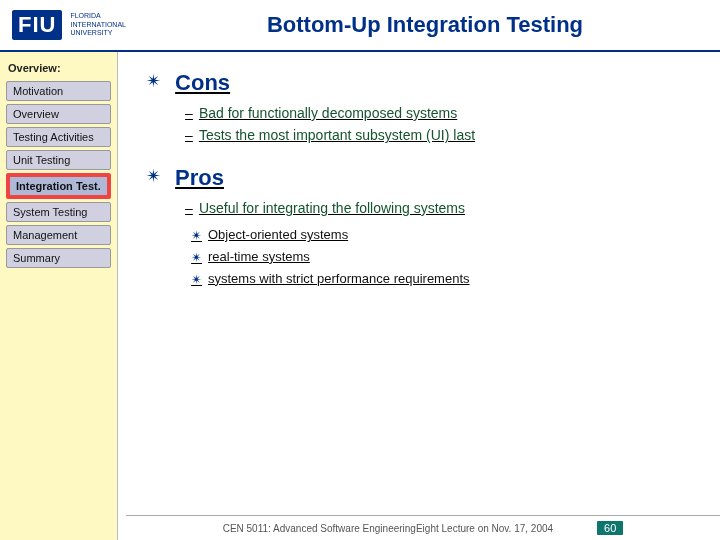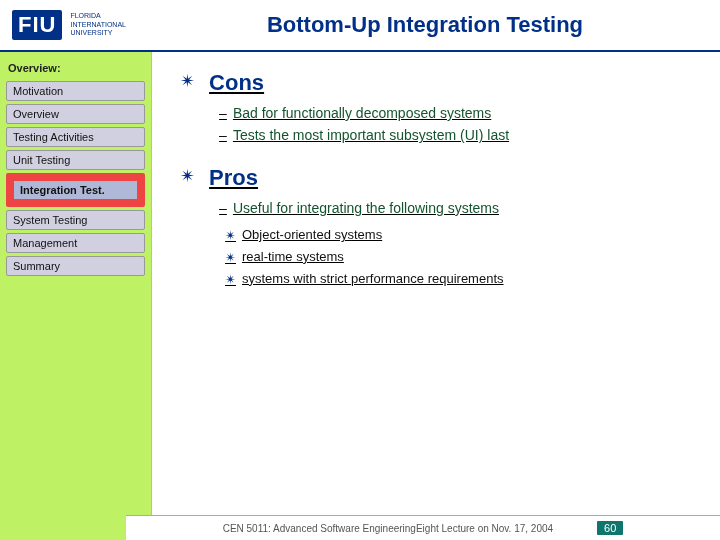--- a/index.html
+++ b/index.html
@@ -50,22 +50,22 @@
     }
 
     
     .main {
       display: flex;
       height: calc(540px - 52px);
     }
 
     
     .sidebar {
-      width: 152px;
-      background: #bef264;
+      width: 118px;
+      background: #fef9c3;
       border-right: 1px solid #bbb;
       padding: 10px 6px;
       display: flex;
       flex-direction: column;
       gap: 3px;
     }
     .sidebar-label {
       font-size: 11px;
       font-weight: bold;
       color: #222;
@@ -77,21 +77,21 @@
       border: 1px solid #999;
       border-radius: 2px;
       padding: 3px 6px;
       font-size: 11px;
       color: #111;
       cursor: pointer;
       text-align: left;
     }
     .sidebar-item.active {
       background: #b0b8d8;
-      border: 8px solid #ef4444;
+      border: 4px solid #ef4444;
       font-weight: bold;
     }
 
     
     .content {
       flex: 1;
       padding: 18px 28px 10px 28px;
       display: flex;
       flex-direction: column;
       gap: 18px;

